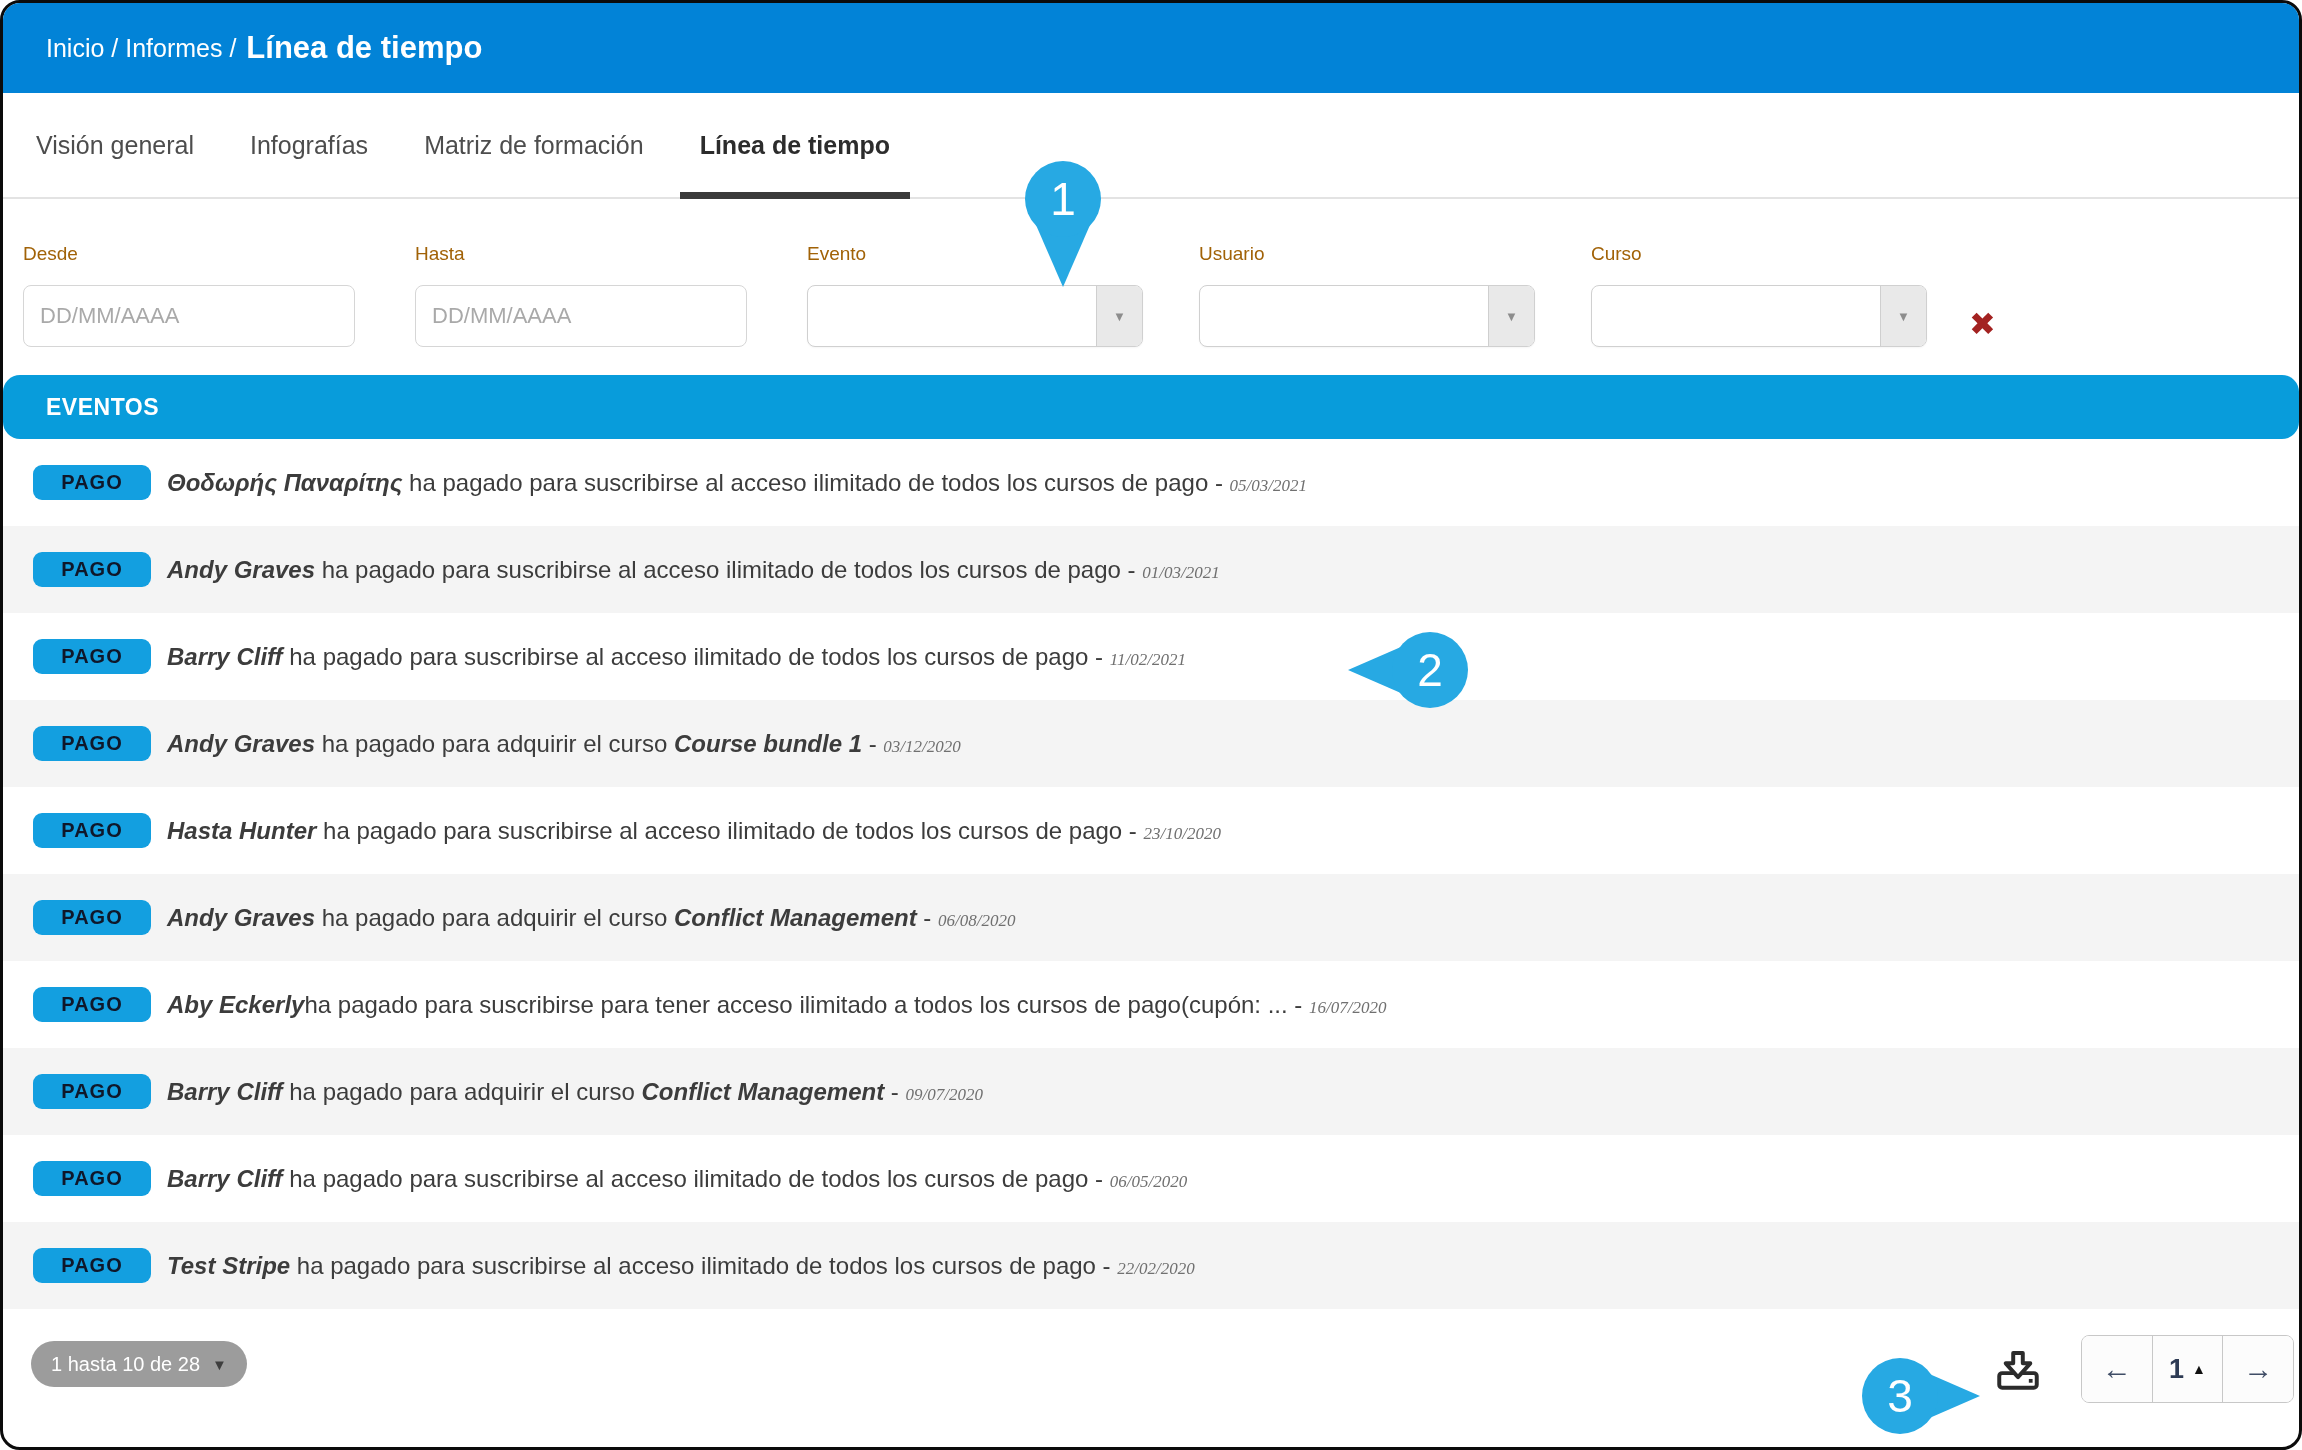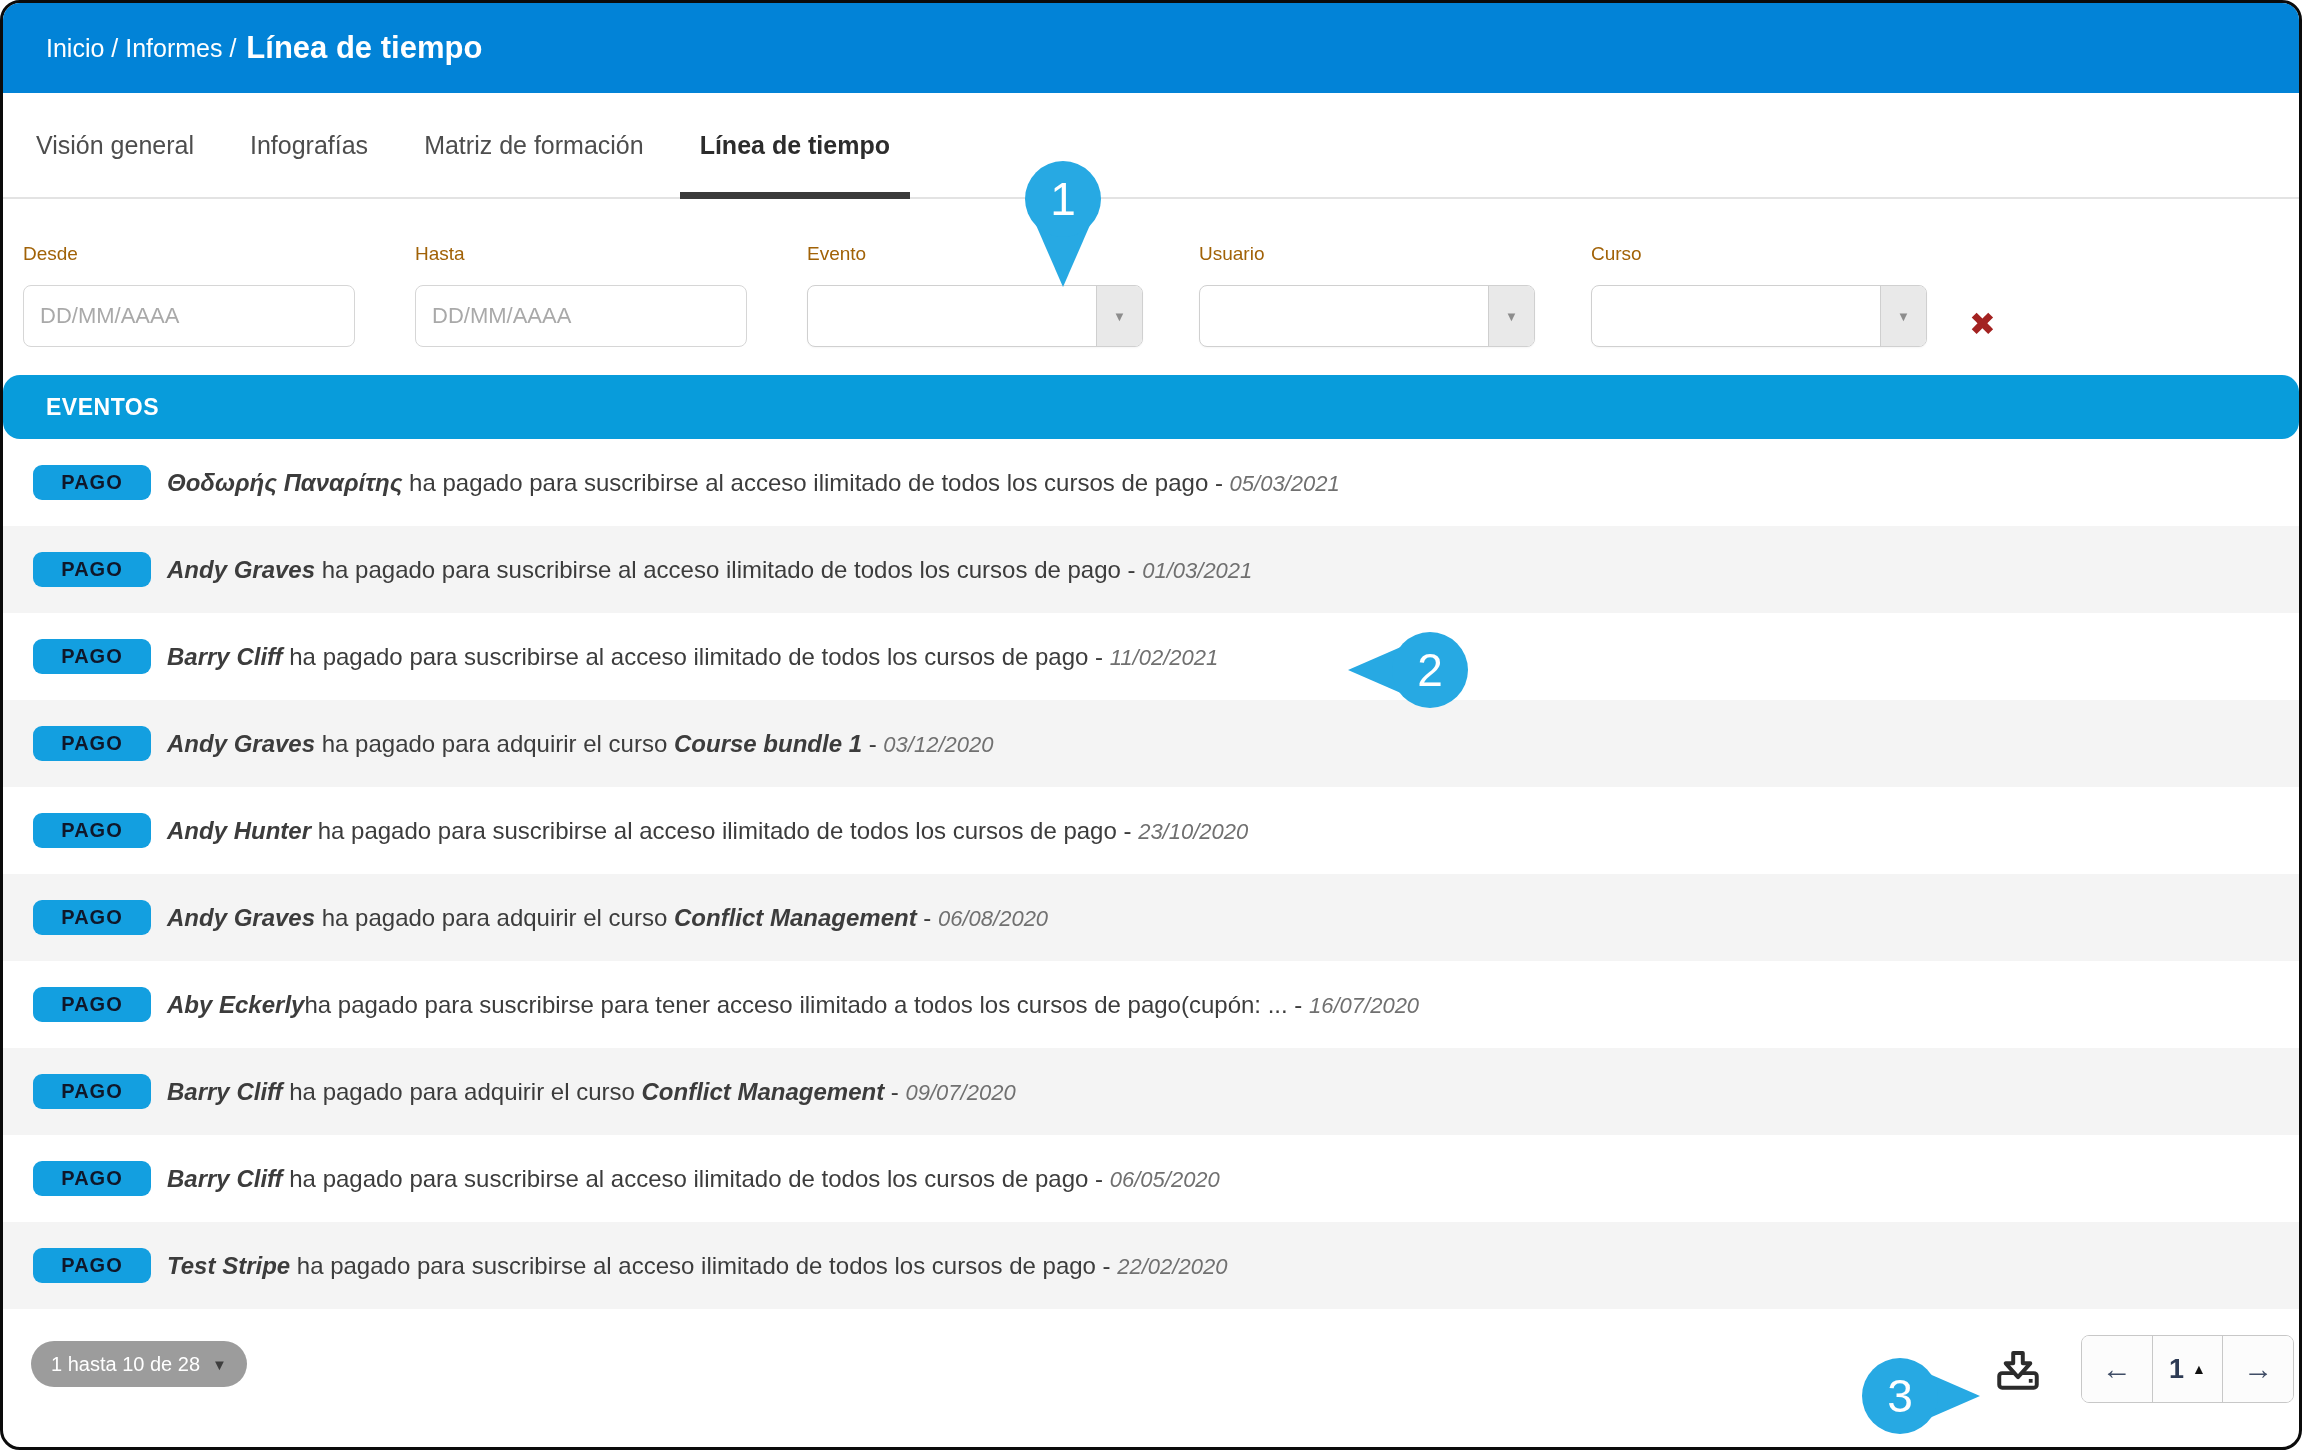--- a/index.html
+++ b/index.html
@@ -70,21 +70,21 @@
   }
   .rows .row{height:87px; display:flex; align-items:center; padding-left:30px; background:#fff;}
   .rows .row:nth-child(even){background:var(--row-alt);}
   .badge{
     min-width:118px; height:35px; padding:0 12px; border-radius:9px; background:var(--badge);
     color:#0f172a; font-size:20px; font-weight:700; letter-spacing:1px;
     display:flex; align-items:center; justify-content:center; margin-right:16px; flex:0 0 auto;
   }
   .line{font-size:24px; color:var(--text); white-space:pre-wrap;}
   .line .nm, .line .course{font-weight:700; font-style:italic;}
-  .line .date{font-style:italic; font-size:22px; color:var(--date);}
+  .line .date{font-style:italic; font-size:17px; color:var(--date);font-family:Liberation Serif, serif;}
   
   .footer{position:relative; height:120px; background:#fff;}
   .pill{
     position:absolute; left:28px; top:32px; height:46px; background:#9c9c9c; border-radius:23px;
     color:#fff; font-size:20px; display:flex; align-items:center; padding:0 20px; gap:12px; cursor:pointer;
   }
   .pill-caret{font-size:15px; color:#3e3e3e;}
   .dl-btn{
     position:absolute; left:1990px; top:36px; width:50px; height:50px; border:none; background:none;
     padding:0; cursor:pointer;
@@ -222,21 +222,21 @@
       <span class="line"><b class="nm">Barry Cliff</b><span class="tx"> ha pagado para suscribirse al acceso ilimitado de todos los cursos de pago</span><b class="course"></b><span class="sep"> - </span><i class="date">11/02/2021</i></span>
     </div>
 
     <div class="row">
       <span class="badge">PAGO</span>
       <span class="line"><b class="nm">Andy Graves</b><span class="tx"> ha pagado para adquirir el curso </span><b class="course">Course bundle 1</b><span class="sep"> - </span><i class="date">03/12/2020</i></span>
     </div>
 
     <div class="row">
       <span class="badge">PAGO</span>
-      <span class="line"><b class="nm">Andy Hunter</b><span class="tx"> ha pagado para suscribirse al acceso ilimitado de todos los cursos de pago</span><b class="course"></b><span class="sep"> - </span><i class="date">23/10/2020</i></span>
+      <span class="line"><b class="nm">Hasta Hunter</b><span class="tx"> ha pagado para suscribirse al acceso ilimitado de todos los cursos de pago</span><b class="course"></b><span class="sep"> - </span><i class="date">23/10/2020</i></span>
     </div>
 
     <div class="row">
       <span class="badge">PAGO</span>
       <span class="line"><b class="nm">Andy Graves</b><span class="tx"> ha pagado para adquirir el curso </span><b class="course">Conflict Management</b><span class="sep"> - </span><i class="date">06/08/2020</i></span>
     </div>
 
     <div class="row">
       <span class="badge">PAGO</span>
       <span class="line"><b class="nm">Aby Eckerly</b><span class="tx">ha pagado para suscribirse para tener acceso ilimitado a todos los cursos de pago(cupón: ...</span><b class="course"></b><span class="sep"> - </span><i class="date">16/07/2020</i></span>

